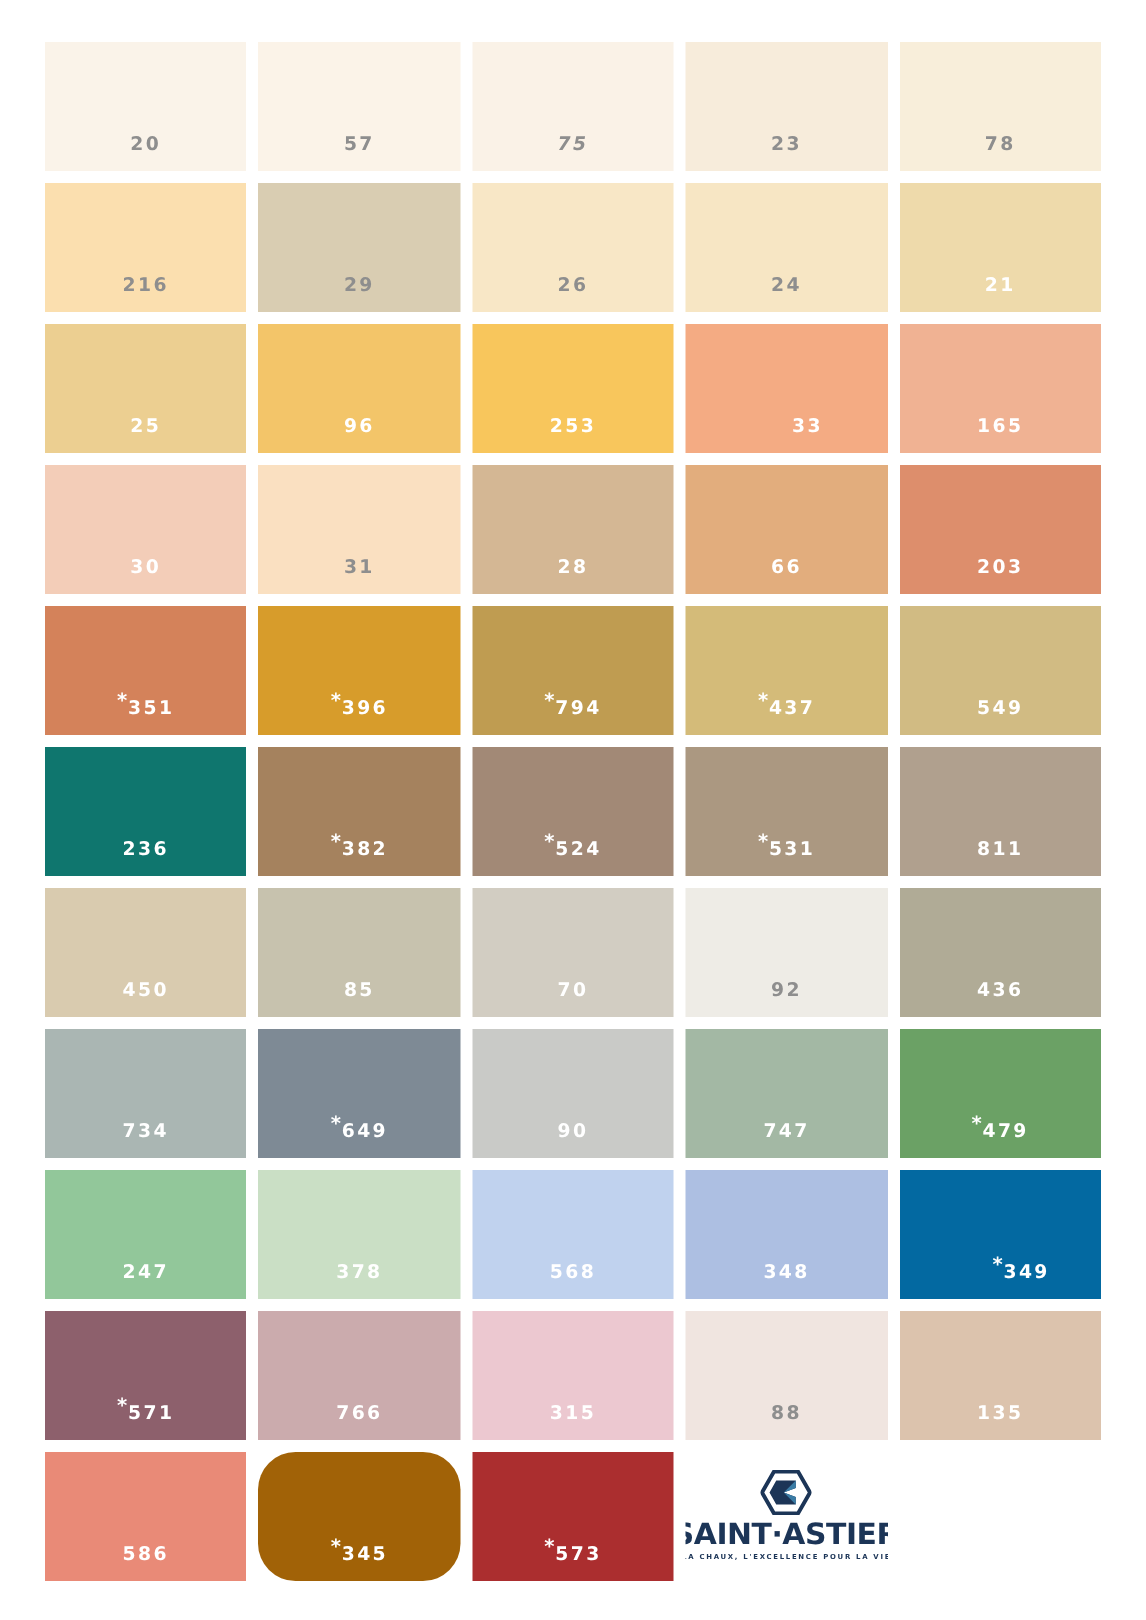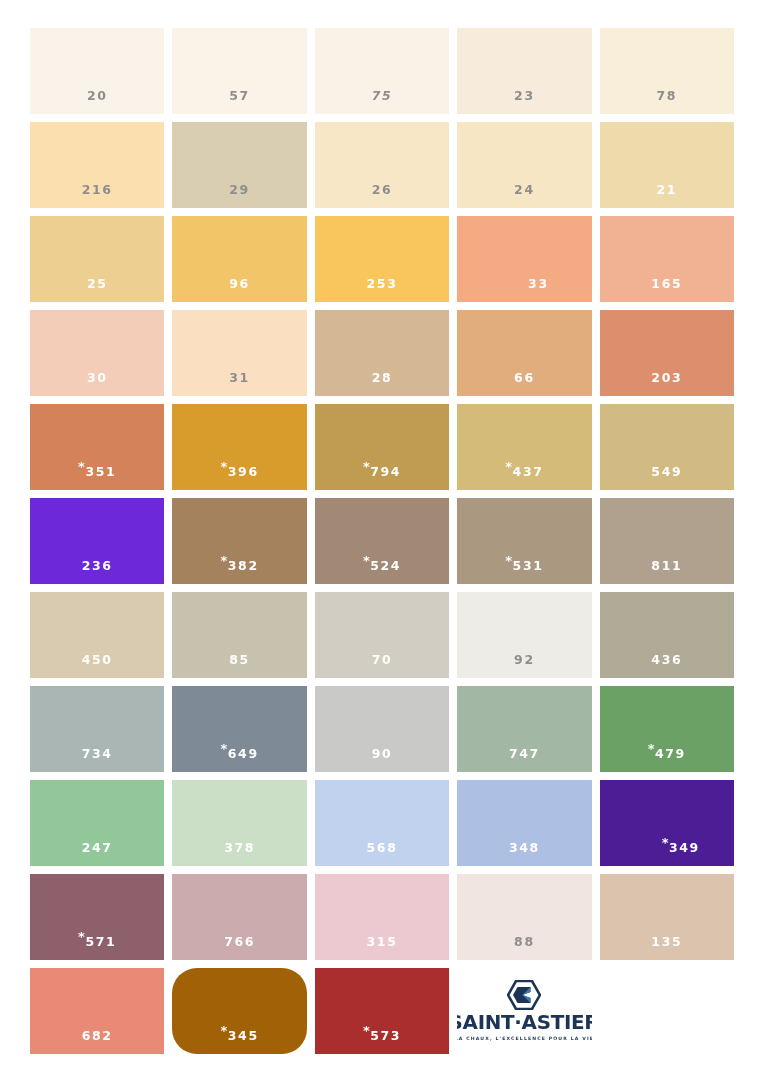--- a/index.html
+++ b/index.html
@@ -163,21 +163,21 @@
       </div>
       <div class="swatch" style="background: rgb(191, 156, 81);">
         <span class="swatch-label label-light"><span class="star">*</span><span>794</span></span>
       </div>
       <div class="swatch" style="background: rgb(212, 187, 121);">
         <span class="swatch-label label-light"><span class="star">*</span><span>437</span></span>
       </div>
       <div class="swatch" style="background: rgb(209, 187, 131);">
         <span class="swatch-label label-light">549</span>
       </div>
-      <div class="swatch" style="background: #6d28d9;">
+      <div class="swatch" style="background: #0f766e;">
         <span class="swatch-label label-light">236</span>
       </div>
       <div class="swatch" style="background: rgb(165, 130, 94);">
         <span class="swatch-label label-light"><span class="star">*</span><span>382</span></span>
       </div>
       <div class="swatch" style="background: rgb(162, 137, 118);">
         <span class="swatch-label label-light"><span class="star">*</span><span>524</span></span>
       </div>
       <div class="swatch" style="background: rgb(171, 152, 129);">
         <span class="swatch-label label-light"><span class="star">*</span><span>531</span></span>
@@ -220,40 +220,40 @@
       </div>
       <div class="swatch" style="background: rgb(202, 223, 197);">
         <span class="swatch-label label-light">378</span>
       </div>
       <div class="swatch" style="background: rgb(192, 210, 238);">
         <span class="swatch-label label-light">568</span>
       </div>
       <div class="swatch" style="background: rgb(173, 191, 226);">
         <span class="swatch-label label-light">348</span>
       </div>
-      <div class="swatch" style="background: #4c1d95; padding-left: 28px;">
+      <div class="swatch" style="background: #0369a1; padding-left: 28px;">
         <span class="swatch-label label-light"><span class="star">*</span><span>349</span></span>
       </div>
       <div class="swatch" style="background: rgb(141, 96, 108);">
         <span class="swatch-label label-light"><span class="star">*</span><span>571</span></span>
       </div>
       <div class="swatch" style="background: rgb(203, 171, 173);">
         <span class="swatch-label label-light">766</span>
       </div>
       <div class="swatch" style="background: rgb(236, 200, 208);">
         <span class="swatch-label label-light">315</span>
       </div>
       <div class="swatch" style="background: rgb(240, 229, 224);">
         <span class="swatch-label label-dark">88</span>
       </div>
       <div class="swatch" style="background: rgb(220, 195, 173);">
         <span class="swatch-label label-light">135</span>
       </div>
       <div class="swatch" style="background: rgb(233, 138, 119);">
-        <span class="swatch-label label-light">682</span>
+        <span class="swatch-label label-light">586</span>
       </div>
       <div class="swatch" style="background: #a16207; border-radius: 25px;">
         <span class="swatch-label label-light"><span class="star">*</span><span>345</span></span>
       </div>
       <div class="swatch" style="background: rgb(171, 46, 47);">
         <span class="swatch-label label-light"><span class="star">*</span><span>573</span></span>
       </div>
       <div class="logo-cell">
         <div class="logo-mark"><svg viewBox="0 0 34 30" width="34" height="30">
             <polygon points="9,1 25,1 33,15 25,29 9,29 1,15" fill="none" stroke="#1c3557" stroke-width="2.6"></polygon>

